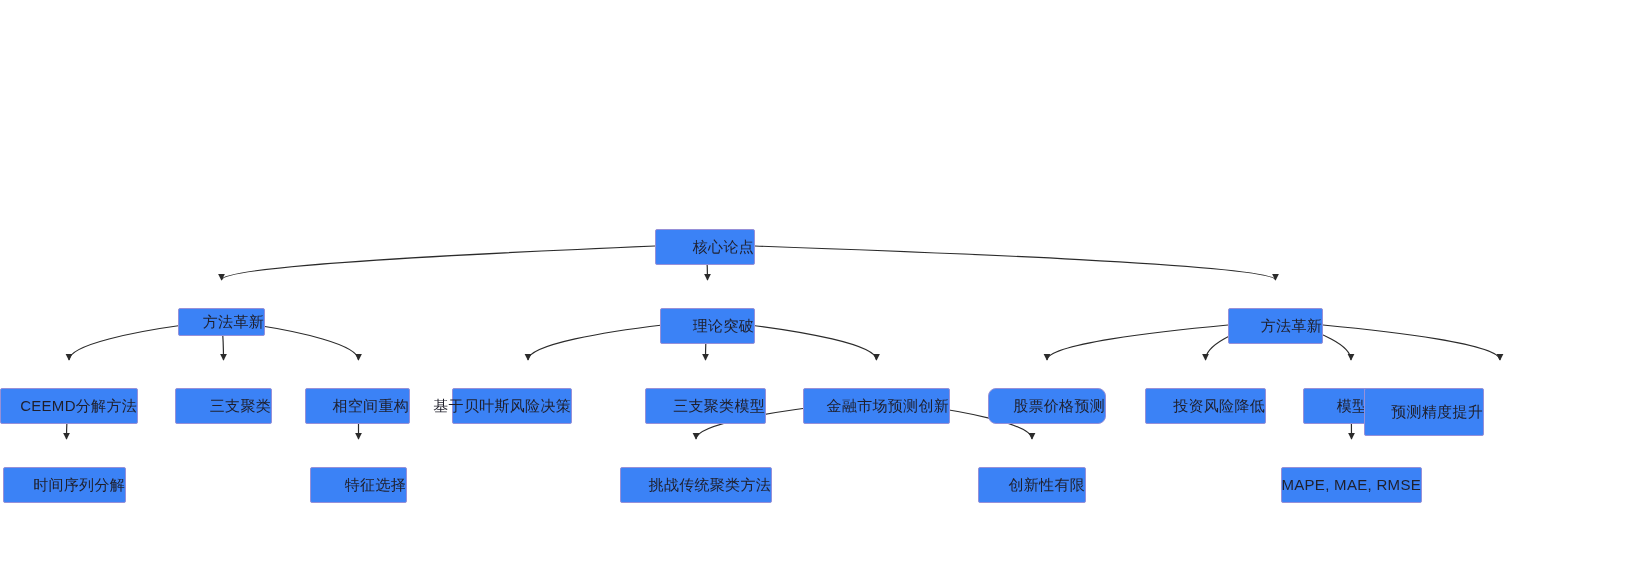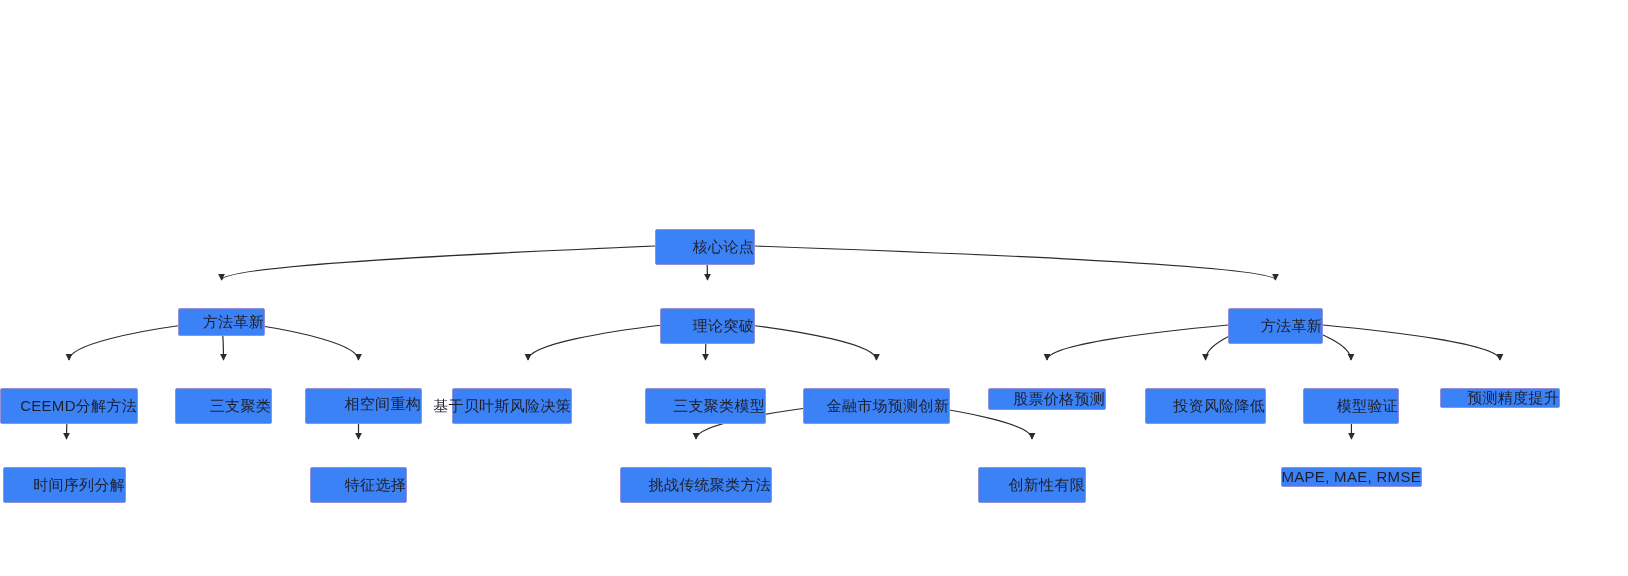--- a/index.html
+++ b/index.html
@@ -89,53 +89,53 @@
       </div>
       <div class="node" style="left: 1228px; top: 289px; width: 95px; height: 36px;">
         <span class="node-label">方法革新</span>
       </div>
       <div class="node" style="left: 0px; top: 369px; width: 138px; height: 36px;">
         <span class="node-label">CEEMD分解方法</span>
       </div>
       <div class="node" style="left: 175px; top: 369px; width: 97px; height: 36px;">
         <span class="node-label">三支聚类</span>
       </div>
-      <div class="node" style="left: 305px; top: 369px; width: 117px; height: 36px; font-family: Liberation Mono, monospace;">
+      <div class="node" style="left: 305px; top: 369px; width: 105px; height: 36px;">
         <span class="node-label">相空间重构</span>
       </div>
       <div class="node" style="left: 452px; top: 369px; width: 120px; height: 36px;">
         <span class="node-label">基于贝叶斯风险决策</span>
       </div>
       <div class="node" style="left: 645px; top: 369px; width: 121px; height: 36px;">
         <span class="node-label">三支聚类模型</span>
       </div>
       <div class="node" style="left: 803px; top: 369px; width: 147px; height: 36px;">
         <span class="node-label">金融市场预测创新</span>
       </div>
-      <div class="node" style="left: 988px; top: 369px; width: 118px; height: 22px;">
+      <div class="node" style="left: 988px; top: 369px; width: 118px; height: 36px; border-radius: 8px;">
         <span class="node-label">股票价格预测</span>
       </div>
       <div class="node" style="left: 1145px; top: 369px; width: 121px; height: 36px;">
         <span class="node-label">投资风险降低</span>
       </div>
       <div class="node" style="left: 1303px; top: 369px; width: 96px; height: 36px; padding-left: 32px;">
         <span class="node-label">模型验证</span>
       </div>
-      <div class="node" style="left: 1440px; top: 369px; width: 120px; height: 20px;">
+      <div class="node" style="left: 1364px; top: 369px; width: 120px; height: 48px;">
         <span class="node-label">预测精度提升</span>
       </div>
       <div class="node" style="left: 3px; top: 448px; width: 123px; height: 36px;">
         <span class="node-label">时间序列分解</span>
       </div>
       <div class="node" style="left: 310px; top: 448px; width: 97px; height: 36px;">
         <span class="node-label">特征选择</span>
       </div>
       <div class="node" style="left: 620px; top: 448px; width: 152px; height: 36px;">
         <span class="node-label">挑战传统聚类方法</span>
       </div>
       <div class="node" style="left: 978px; top: 448px; width: 108px; height: 36px;">
         <span class="node-label">创新性有限</span>
       </div>
-      <div class="node" style="left: 1281px; top: 448px; width: 141px; height: 20px;">
+      <div class="node" style="left: 1281px; top: 448px; width: 141px; height: 36px;">
         <span class="node-label">MAPE, MAE, RMSE</span>
       </div>
     </div>
 </div>
 
 </body></html>

